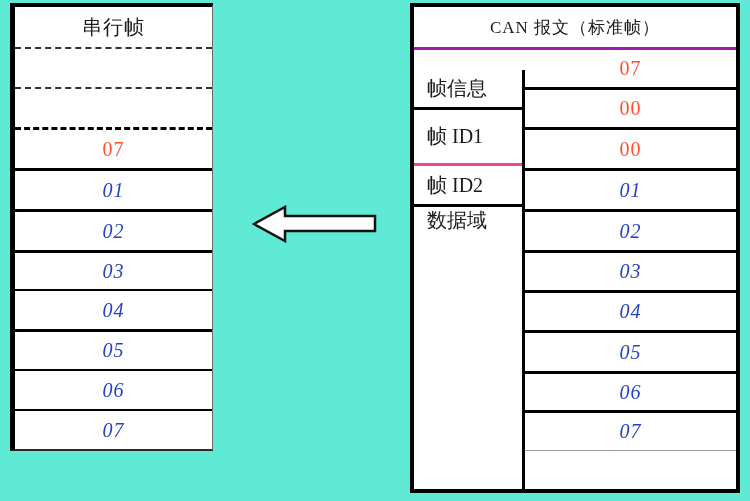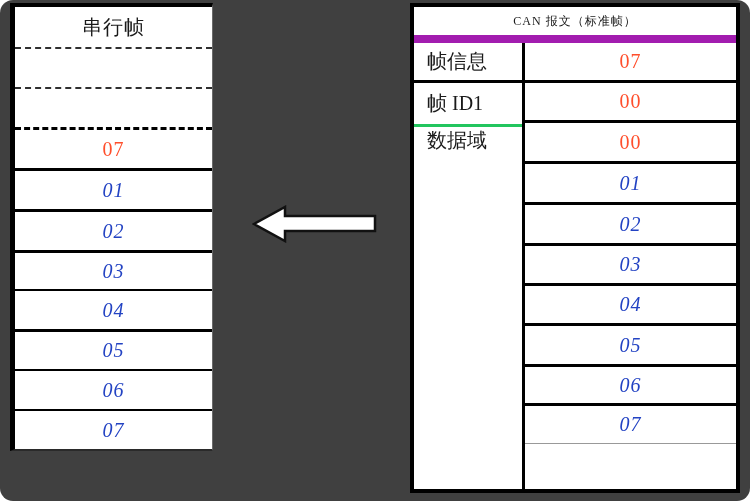--- a/index.html
+++ b/index.html
@@ -6,23 +6,22 @@
     margin: 0;
     padding: 0;
     background: #ffffff;
     font-family: "Liberation Serif", "DejaVu Serif", serif;
     color: #1a1a1a;
   }
   .stage {
     position: relative;
     width: 750px;
     height: 501px;
-    background: #404040;
+    background: #5eead4;
     overflow: hidden;
-    border-radius: 13px;
   }
 
   
   .serial-table {
     position: absolute;
     left: 10px;
     top: 3px;
     width: 203px;
     box-sizing: border-box;
     background: #ffffff;
@@ -60,45 +59,46 @@
     width: 330px;
     height: 490px;
     box-sizing: border-box;
     background: #ffffff;
     border: 4px solid #000;
     display: flex;
     flex-direction: column;
   }
   .c-head {
     box-sizing: border-box;
-    height: 36px;
-    border-bottom: 8px solid #a21caf;
+    height: 43px;
+    border-bottom: 3px solid #a21caf;
     display: flex;
     align-items: center;
     justify-content: center;
-    font-size: 12px;
+    font-size: 17px;
     letter-spacing: 1px;
   }
   .c-body { flex: 1; display: flex; min-height: 0; }
   .c-labels {
     box-sizing: border-box;
     width: 111px;
     border-right: 3px solid #000;
     display: flex;
     flex-direction: column;
+    margin-top: 20px;
   }
   .c-label {
     box-sizing: border-box;
     display: flex;
     align-items: center;
     padding-left: 13px;
     font-size: 20px;
   }
   .c-l1 { height: 40px; border-bottom: 3px solid #000; }
-  .c-l2 { height: 44px; border-bottom: 3px solid #22c55e; }
+  .c-l2 { height: 56px; border-bottom: 3px solid #ec4899; }
   .c-l3 { height: 41px; border-bottom: 3px solid #000; }
   .c-l4 { flex: 1; align-items: flex-start; }
   .c-values { flex: 1; display: flex; flex-direction: column; }
   .c-val {
     box-sizing: border-box;
     display: flex;
     align-items: center;
     justify-content: center;
     font-size: 20px;
     letter-spacing: 1px;
@@ -146,20 +146,21 @@
   <svg class="map-arrow" viewBox="0 0 125 38" xmlns="http://www.w3.org/2000/svg">
     <polygon points="2,19 33,2 33,11 123,11 123,26 33,26 33,36" fill="#ffffff" stroke="#111111" stroke-width="2.5" stroke-linejoin="miter"></polygon>
   </svg>
 
   <div class="can-table">
     <div class="c-head">CAN 报文（标准帧）</div>
     <div class="c-body">
       <div class="c-labels">
         <div class="c-label c-l1">帧信息</div>
         <div class="c-label c-l2">帧 ID1</div>
+        <div class="c-label c-l3">帧 ID2</div>
         <div class="c-label c-l4">数据域</div>
       </div>
       <div class="c-values">
         <div class="c-val c-v1">07</div>
         <div class="c-val c-v2">00</div>
         <div class="c-val c-v3">00</div>
         <div class="c-val c-v4 blue">01</div>
         <div class="c-val c-v5 blue">02</div>
         <div class="c-val c-v6 blue">03</div>
         <div class="c-val c-v7 blue">04</div>

